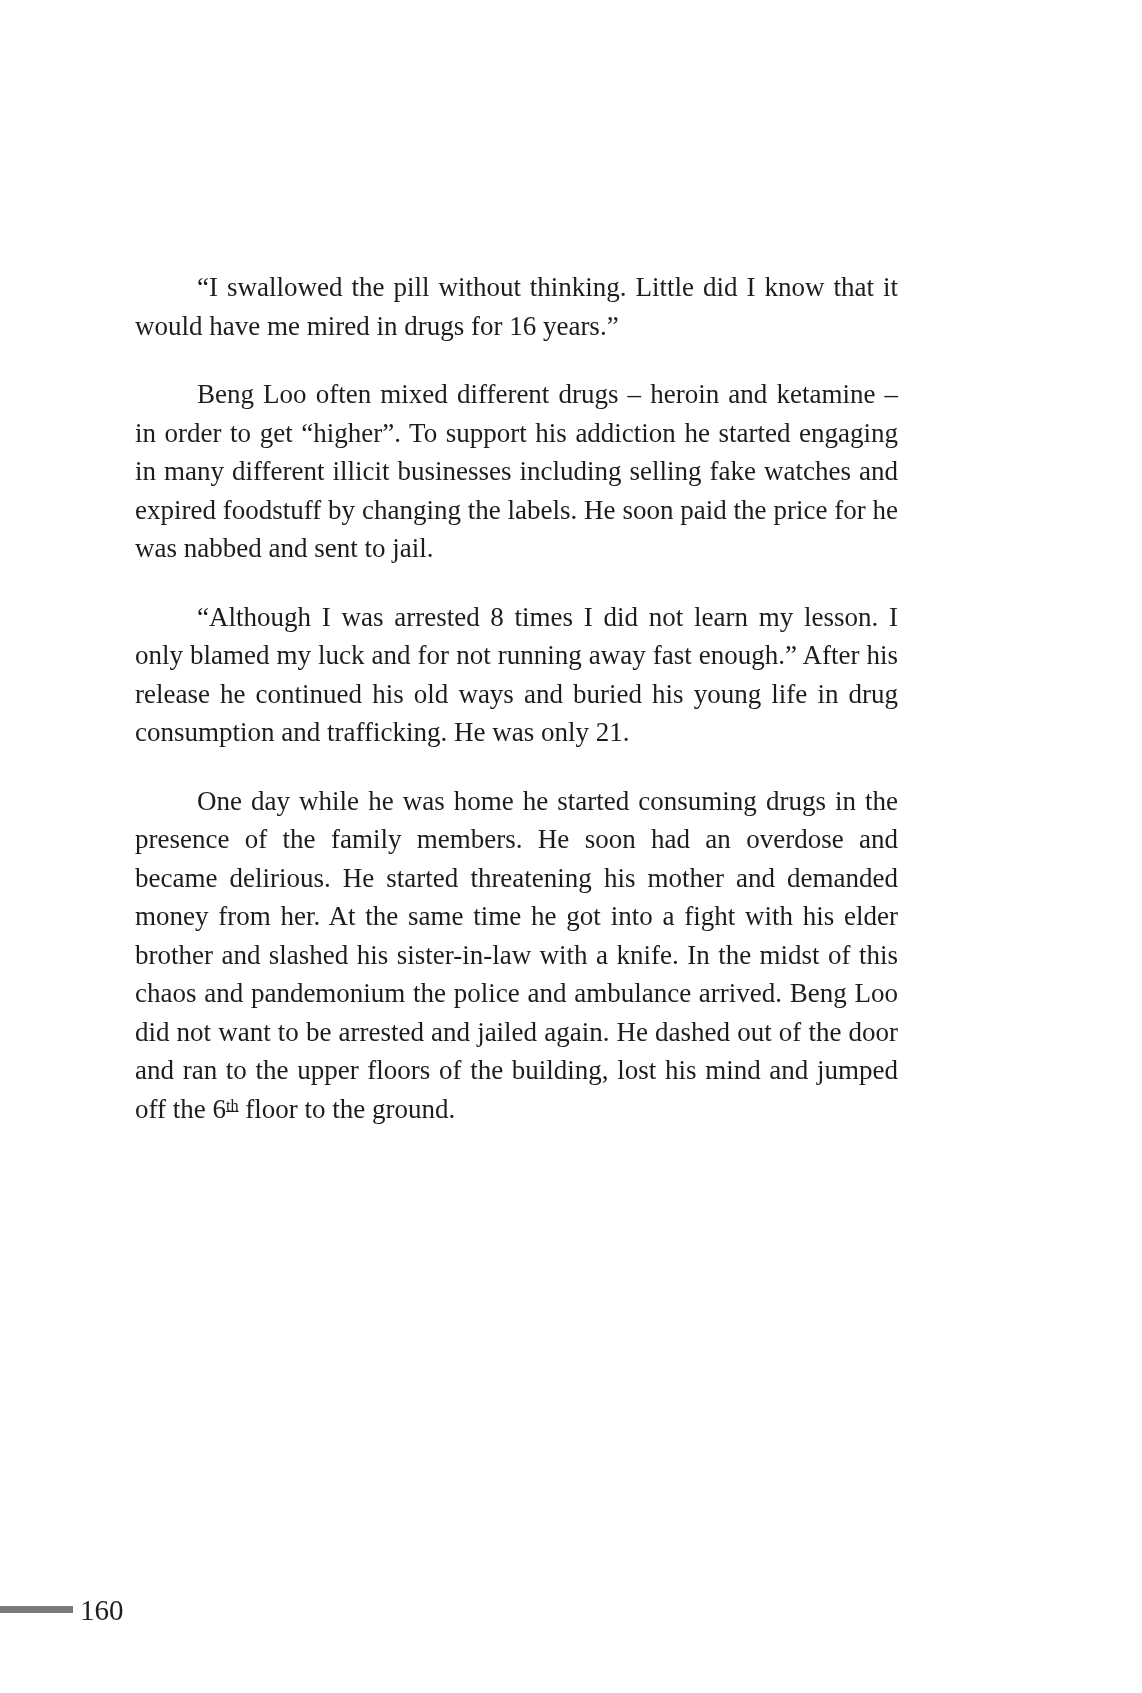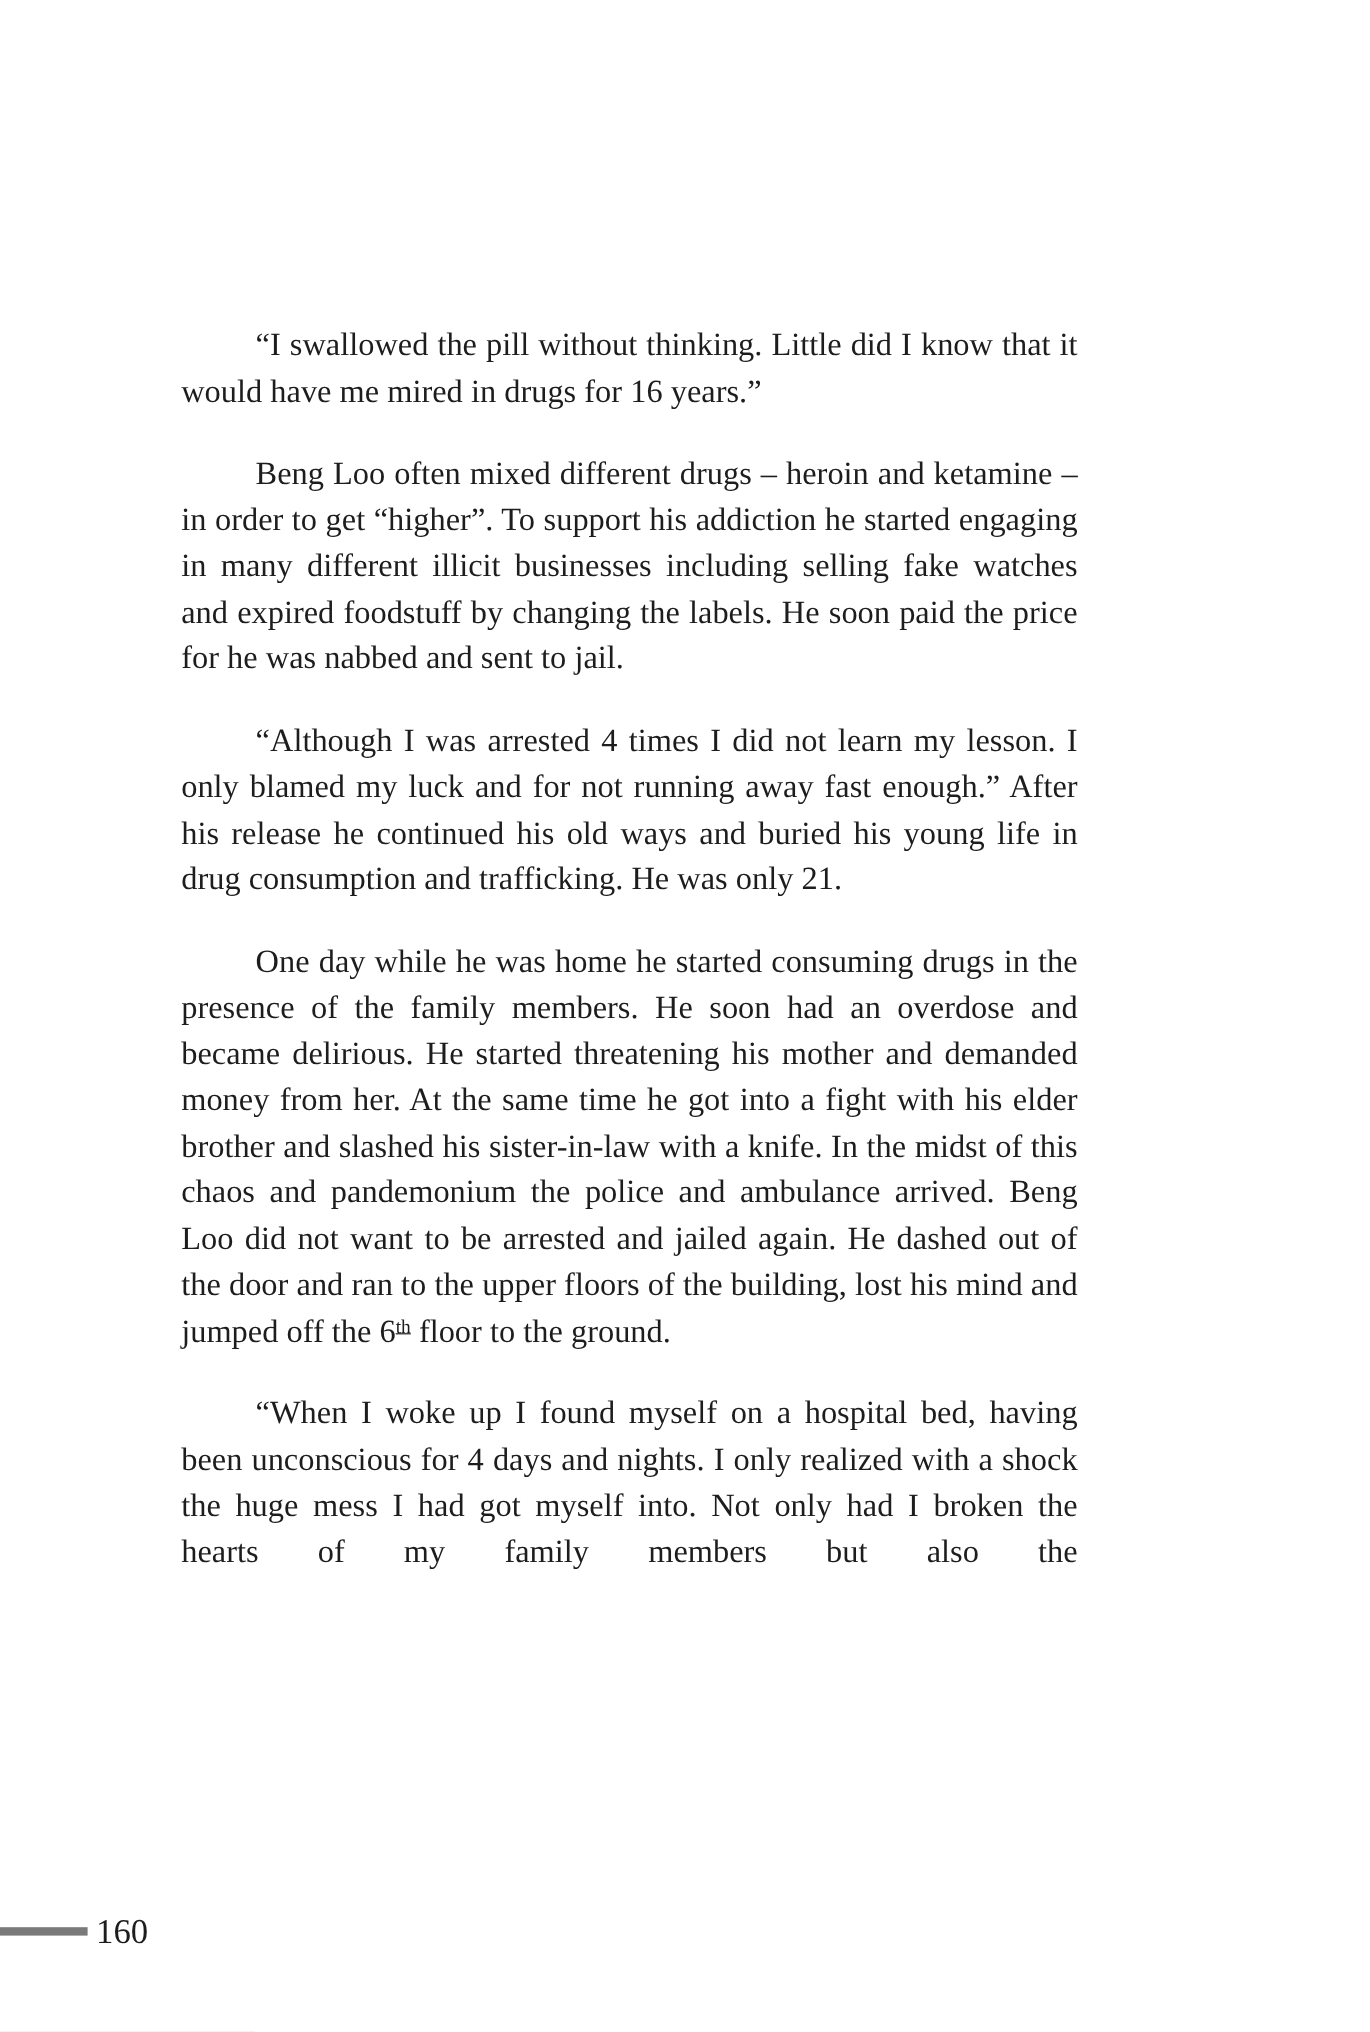--- a/index.html
+++ b/index.html
@@ -20,21 +20,21 @@
     left: 135px;
     top: 268px;
     width: 763px;
     color: #1d1d1d;
     font-size: 27px;
     line-height: 38.5px;
     text-align: justify;
     hyphens: none;
   }
   .text-block p {
-    margin: 0 0 30px 16px;
+    margin: 0 0 30px 0;
     text-indent: 62px;
   }
   .text-block p.continued {
     text-align-last: justify;
   }
   .text-block sup {
     font-size: 0.6em;
     line-height: 0;
     vertical-align: 0.45em;
     text-decoration: underline;
@@ -56,19 +56,18 @@
     color: #1d1d1d;
   }
 </style>
 </head>
 <body>
 
 <div class="page">
   <main class="text-block">
       <p><span>“I swallowed the pill without thinking. Little did I know that it would have me mired in drugs for 16 years.”</span></p>
       <p><span>Beng Loo often mixed different drugs – heroin and ketamine – in order to get “higher”. To support his addiction he started engaging in many different illicit businesses including selling fake watches and expired foodstuff by changing the labels. He soon paid the price for he was nabbed and sent to jail.</span></p>
-      <p><span>“Although I was arrested 4 times I did not learn my lesson. I only blamed my luck and for not running away fast enough.” After his release he continued his old ways and buried his young life in drug consumption and trafficking. He was only 21.</span></p>
+      <p><span>“Although I was arrested 8 times I did not learn my lesson. I only blamed my luck and for not running away fast enough.” After his release he continued his old ways and buried his young life in drug consumption and trafficking. He was only 21.</span></p>
       <p><span>One day while he was home he started consuming drugs in the presence of the family members. He soon had an overdose and became delirious. He started threatening his mother and demanded money from her. At the same time he got into a fight with his elder brother and slashed his sister-in-law with a knife. In the midst of this chaos and pandemonium the police and ambulance arrived. Beng Loo did not want to be arrested and jailed again. He dashed out of the door and ran to the upper floors of the building, lost his mind and jumped off the 6</span><sup>th</sup><span> floor to the ground.</span></p>
-      <p class="continued"><span>“When I woke up I found myself on a hospital bed, having been unconscious for 4 days and nights. I only realized with a shock the huge mess I had got myself into. Not only had I broken the hearts of my family members but also the</span></p>
     </main>
   <div class="footer-bar"></div>
   <span class="page-number">160</span>
 </div>
 
 </body></html>

